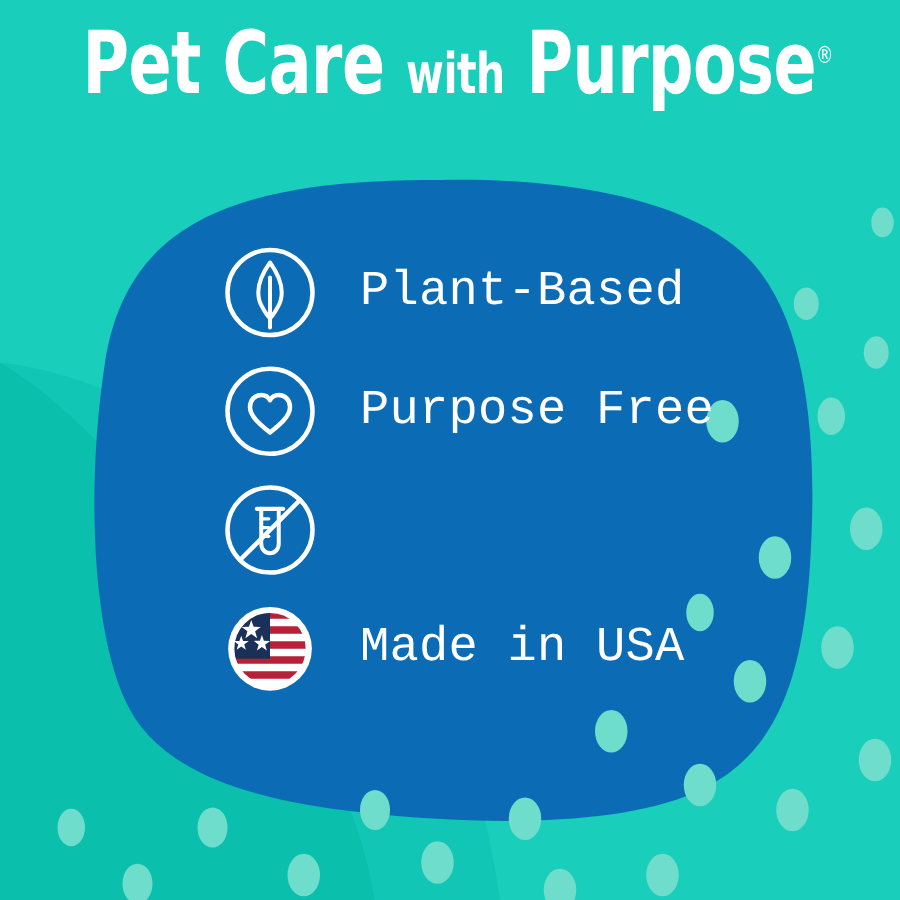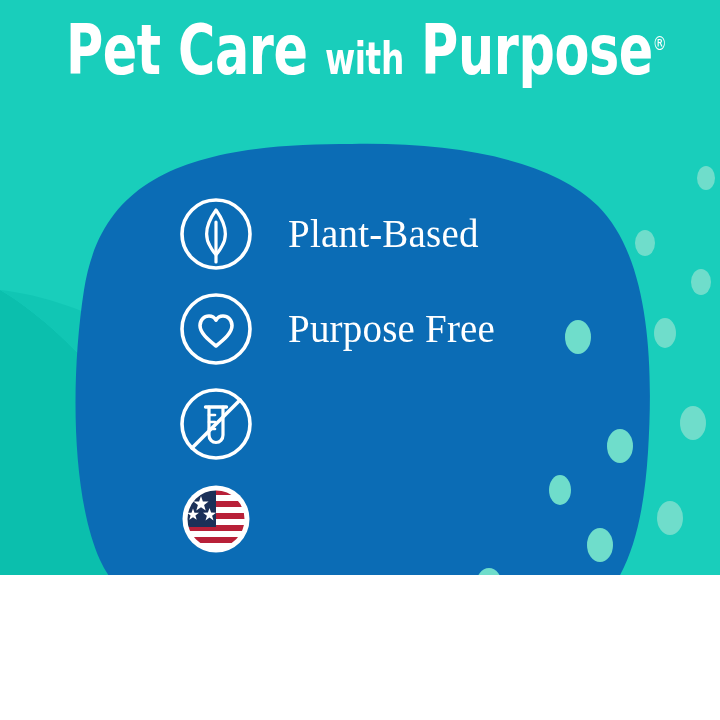--- a/index.html
+++ b/index.html
@@ -6,21 +6,21 @@
     margin: 0;
     padding: 0;
     background: #ffffff;
   }
   body {
     font-family: "Liberation Sans", sans-serif;
   }
   #poster {
     position: relative;
     width: 720px;
-    height: 575px;
+    height: 720px;
     overflow: hidden;
     background: #a21caf;
   }
   #bg-svg {
     position: absolute;
     inset: 0;
     width: 720px;
     height: 720px;
     display: block;
   }
@@ -73,21 +73,21 @@
     gap: 34px;
   }
   .claim-icon {
     width: 76px;
     height: 76px;
     flex: 0 0 76px;
     display: block;
   }
   .claim-label {
     color: #ffffff;
-    font-family: Liberation Serif, serif;
+    font-family: Liberation Mono, monospace;
     font-size: 39px;
     line-height: 1;
     letter-spacing: 0.2px;
     white-space: nowrap;
   }
 </style>
 </head>
 <body>
 
 <div id="poster">
@@ -192,16 +192,17 @@
           <rect x="4" y="68" width="68" height="6" fill="#B82038"></rect>
           <rect x="4" y="6" width="34" height="40" fill="#1B3058"></rect>
           <g fill="#ffffff">
             <polygon points="23,15 24.9,20.4 30.6,20.5 26.1,24 27.7,29.5 23,26.2 18.3,29.5 19.9,24 15.4,20.5 21.1,20.4"></polygon>
             <polygon points="31.5,27 33.1,31.6 38,31.7 34.1,34.7 35.5,39.4 31.5,36.6 27.5,39.4 28.9,34.7 25,31.7 29.9,31.6"></polygon>
             <polygon points="15,27.5 16.5,31.7 21,31.8 17.4,34.5 18.7,38.8 15,36.2 11.3,38.8 12.6,34.5 9,31.8 13.5,31.7"></polygon>
           </g>
         </g>
         <circle cx="38" cy="38" r="30" fill="none" stroke="#ffffff" stroke-width="3"></circle>
       </svg>
+      <span class="claim-label">Made in USA</span>
     </div>
 
   </div>
 </div>
 
 </body></html>

